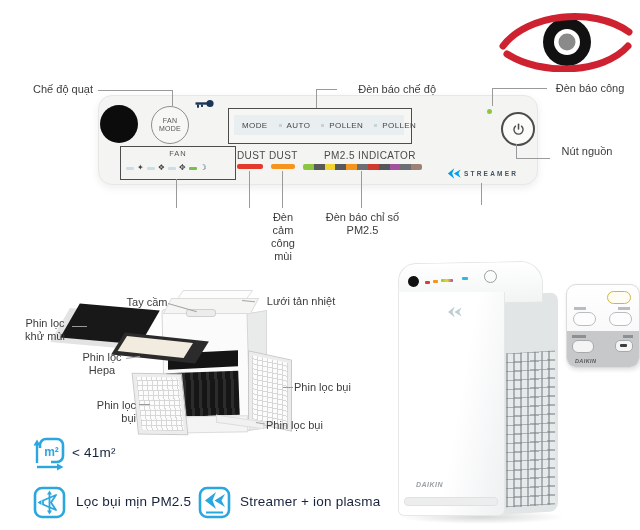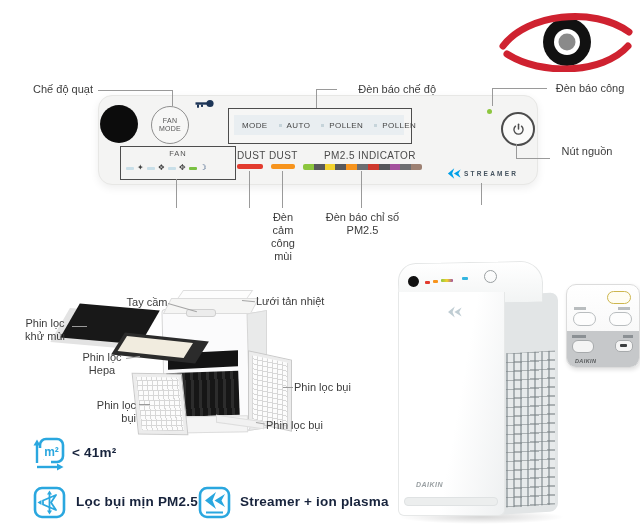--- a/index.html
+++ b/index.html
@@ -48,21 +48,21 @@
       text-shadow:-1px -1px 0 #fff,1px -1px 0 #fff,-1px 1px 0 #fff,1px 1px 0 #fff;}
 
   
   .shape{position:absolute;}
   .mesh{background:
       repeating-linear-gradient(0deg,#d7d7d7 0 1px,transparent 1px 5px),
       repeating-linear-gradient(90deg,#d7d7d7 0 1px,transparent 1px 5px),#fcfcfc;
       border:3px solid #ececec;outline:1px solid #c9c9c9;}
 
   
-  .feat-text{position:absolute;font-size:13.5px;font-weight:bold;color:#17233c;letter-spacing:.2px;}
+  .feat-text{position:absolute;font-size:13.5px;font-weight:normal;color:#17233c;letter-spacing:.2px;}
   .icnbox{position:absolute;}
 
   
   .louvers{background:
       repeating-linear-gradient(0deg,rgba(120,128,131,.55) 0 1.5px,transparent 1.5px 9px),
       repeating-linear-gradient(90deg,#aab1b4 0 2px,#e7eaeb 2px 7px);}
 </style>
 </head>
 <body>
 
@@ -204,21 +204,21 @@
     <div class="shape" style="left:118px;top:337px;width:84px;height:22px;background:#2b2b2b;transform:skew(-32deg,6deg)">
       <div style="position:absolute;left:4px;top:3px;right:14px;bottom:4px;background:#f1ecdf"></div>
     </div>
 
     <div class="shape mesh" style="left:136px;top:374px;width:42px;height:54px;transform:rotate(-6deg) skewY(7deg)"></div>
     <div class="shape mesh" style="left:249px;top:356px;width:36px;height:64px;transform:skewY(12deg)"></div>
     <div class="shape" style="left:216px;top:418px;width:46px;height:6px;background:#f1f1f1;border:1px solid #ddd;transform:skewY(8deg)"></div>
 
     <div class="ann" style="left:124px;top:296px;width:46px">Tay cầm</div>
     <div class="tline" style="left:168px;top:303px;width:30px;transform:rotate(16deg)"></div>
-    <div class="ann" style="left:256px;top:295px;width:90px;text-align:left">Lưới tản nhiệt</div>
+    <div class="ann" style="left:256px;top:295px;width:90px;text-align:center">Lưới tản nhiệt</div>
     <div class="tline" style="left:242px;top:300px;width:13px;transform:rotate(6deg)"></div>
     <div class="ann" style="left:18px;top:317px;width:54px">Phin lọc khử mùi</div>
     <div class="lineh" style="left:72px;top:326px;width:15px"></div>
     <div class="ann" style="left:76px;top:351px;width:52px">Phin lọc Hepa</div>
     <div class="tline" style="left:126px;top:358px;width:14px;transform:rotate(-8deg)"></div>
     <div class="ann" style="left:84px;top:399px;width:52px;text-align:right">Phin lọc bụi</div>
     <div class="lineh" style="left:139px;top:404px;width:11px"></div>
     <div class="ann" style="left:294px;top:381px;width:60px;text-align:left">Phin lọc bụi</div>
     <div class="lineh" style="left:283px;top:387px;width:10px"></div>
     <div class="ann" style="left:266px;top:419px;width:60px;text-align:left">Phin lọc bụi</div>

